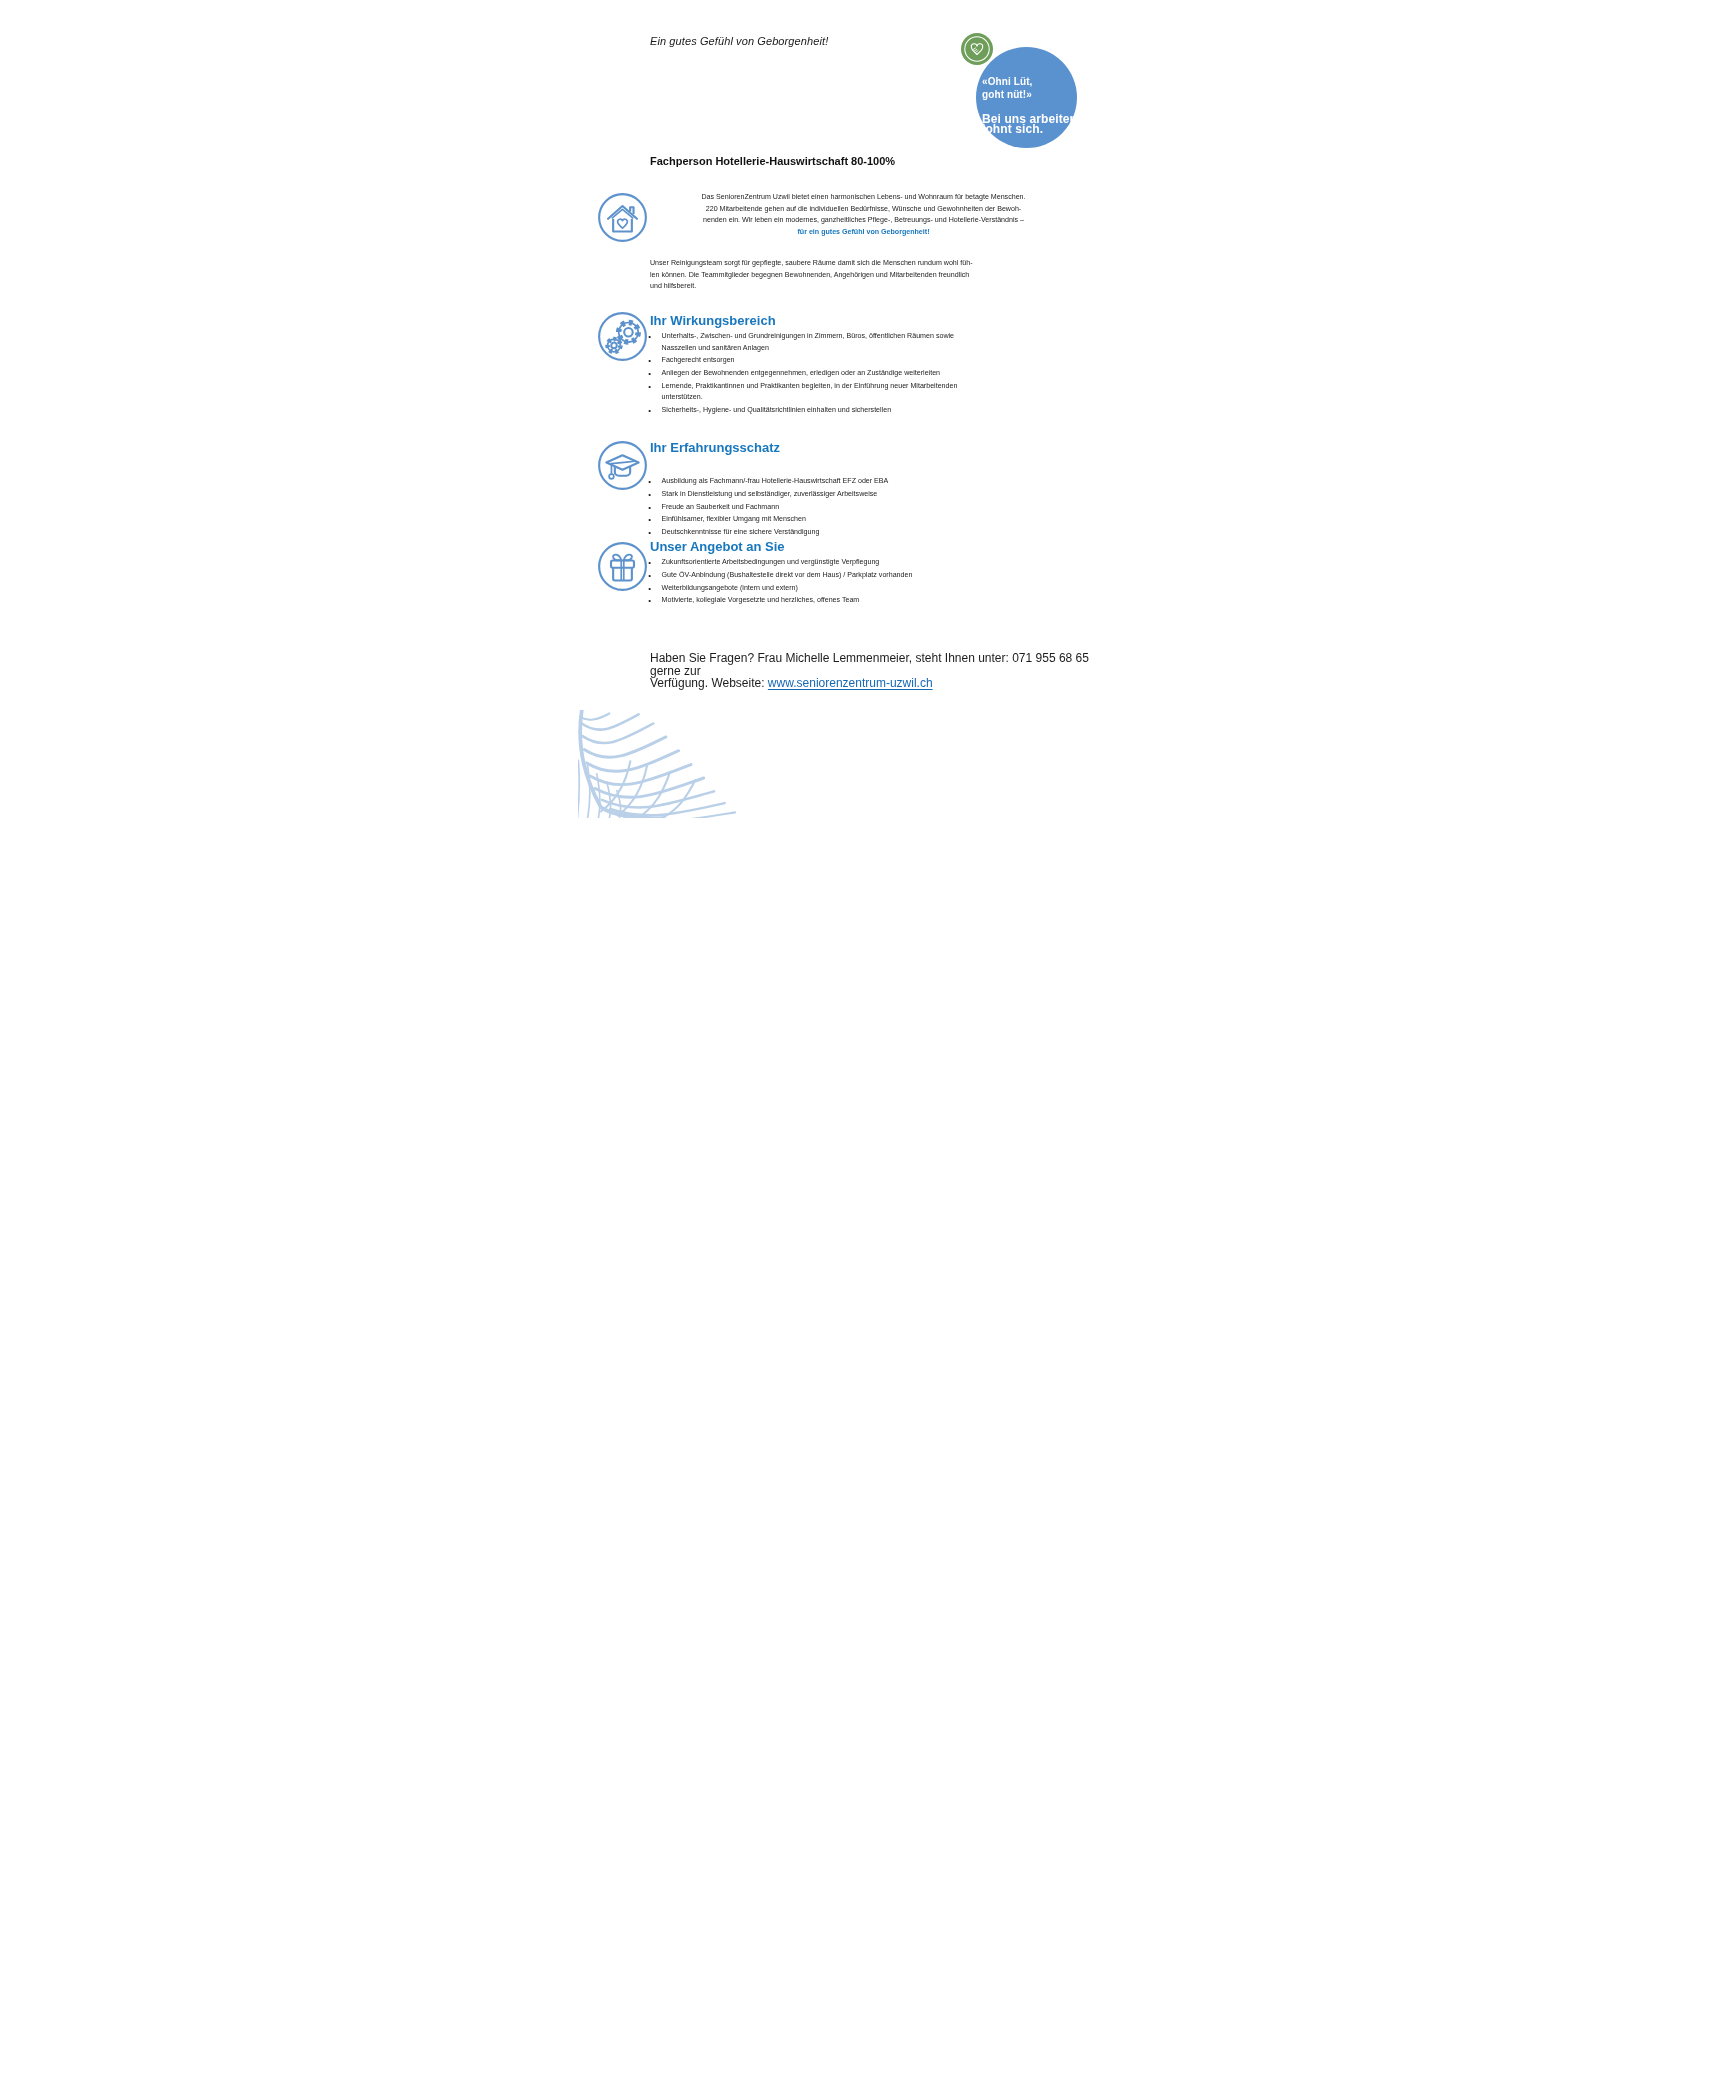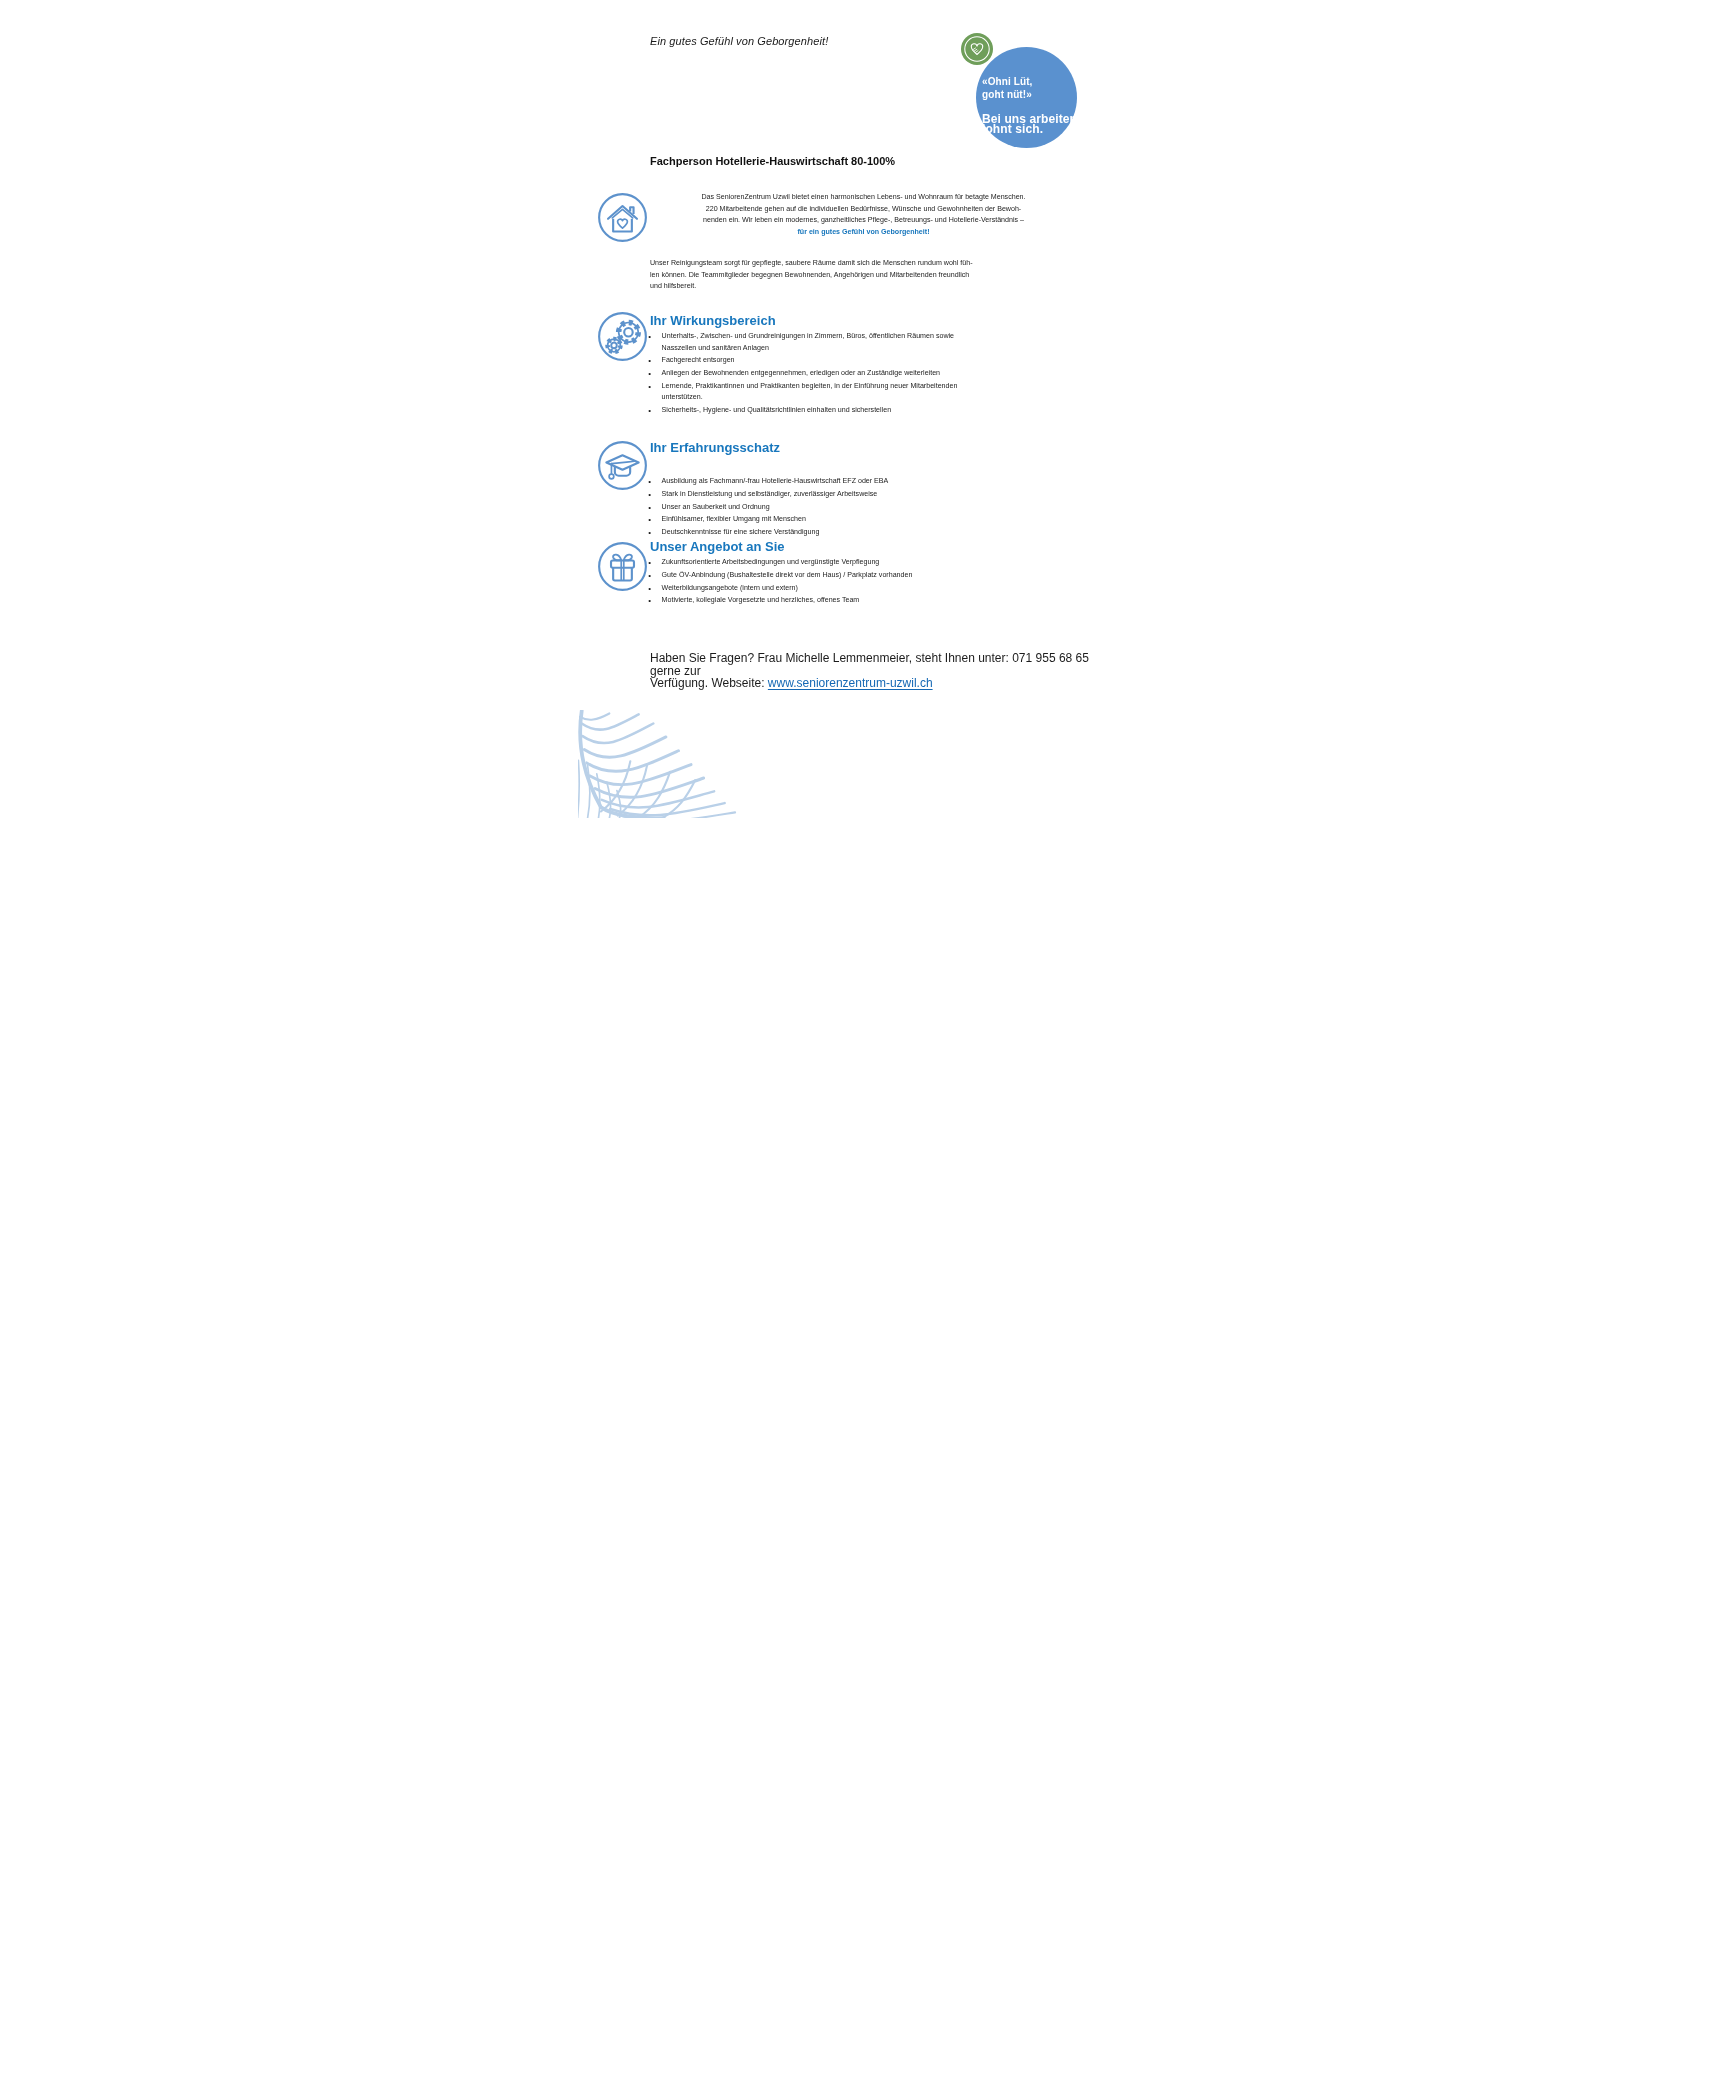--- a/index.html
+++ b/index.html
@@ -143,21 +143,21 @@
         <path d="M88,50 C70,52 50,54 34,55.5" stroke-width="4" stroke-linecap="round"></path>
         <path d="M34,55.5 v25" stroke-width="4" stroke-linecap="round"></path>
         <circle cx="34" cy="86" r="5.5" stroke-width="4"></circle>
       </g>
     </svg>
   </div>
   <div class="abs sec-title sec2-title">Ihr Erfahrungsschatz</div>
   <ul class="abs bullets bullets2">
       <li>Ausbildung als Fachmann/-frau Hotellerie-Hauswirtschaft EFZ oder EBA</li>
       <li>Stark in Dienstleistung und selbständiger, zuverlässiger Arbeitsweise</li>
-      <li>Unser an Sauberkeit und Ordnung</li>
+      <li>Freude an Sauberkeit und Fachmann</li>
       <li>Einfühlsamer, flexibler Umgang mit Menschen</li>
       <li>Deutschkenntnisse für eine sichere Verständigung</li>
     </ul>
 
   <div class="abs round-icon icon-gift">
     <svg viewBox="0 0 120 120">
       <g fill="none" stroke="#5D92CC">
         <circle cx="60" cy="60" r="55" stroke-width="5"></circle>
         <rect x="33" y="46" width="54" height="17" rx="4" stroke-width="5"></rect>
         <path d="M38,63 v26 a4,4 0 0 0 4,4 h36 a4,4 0 0 0 4,-4 v-26" stroke-width="5"></path>

